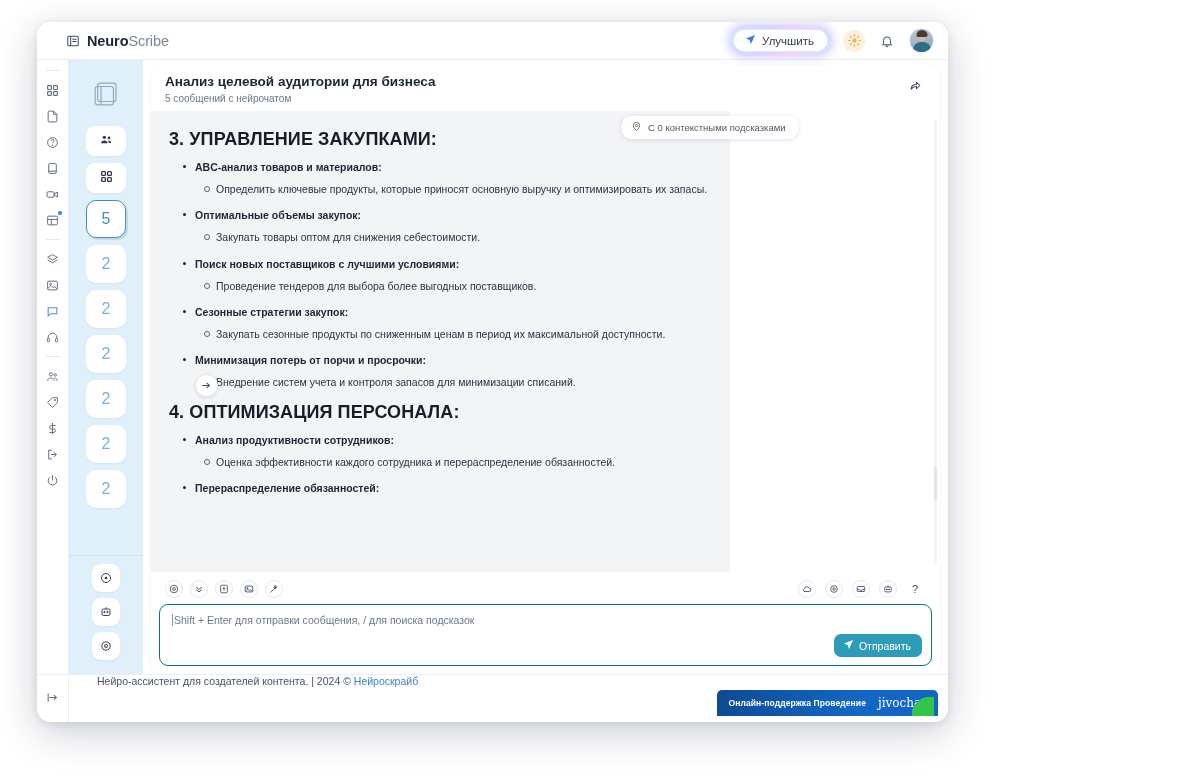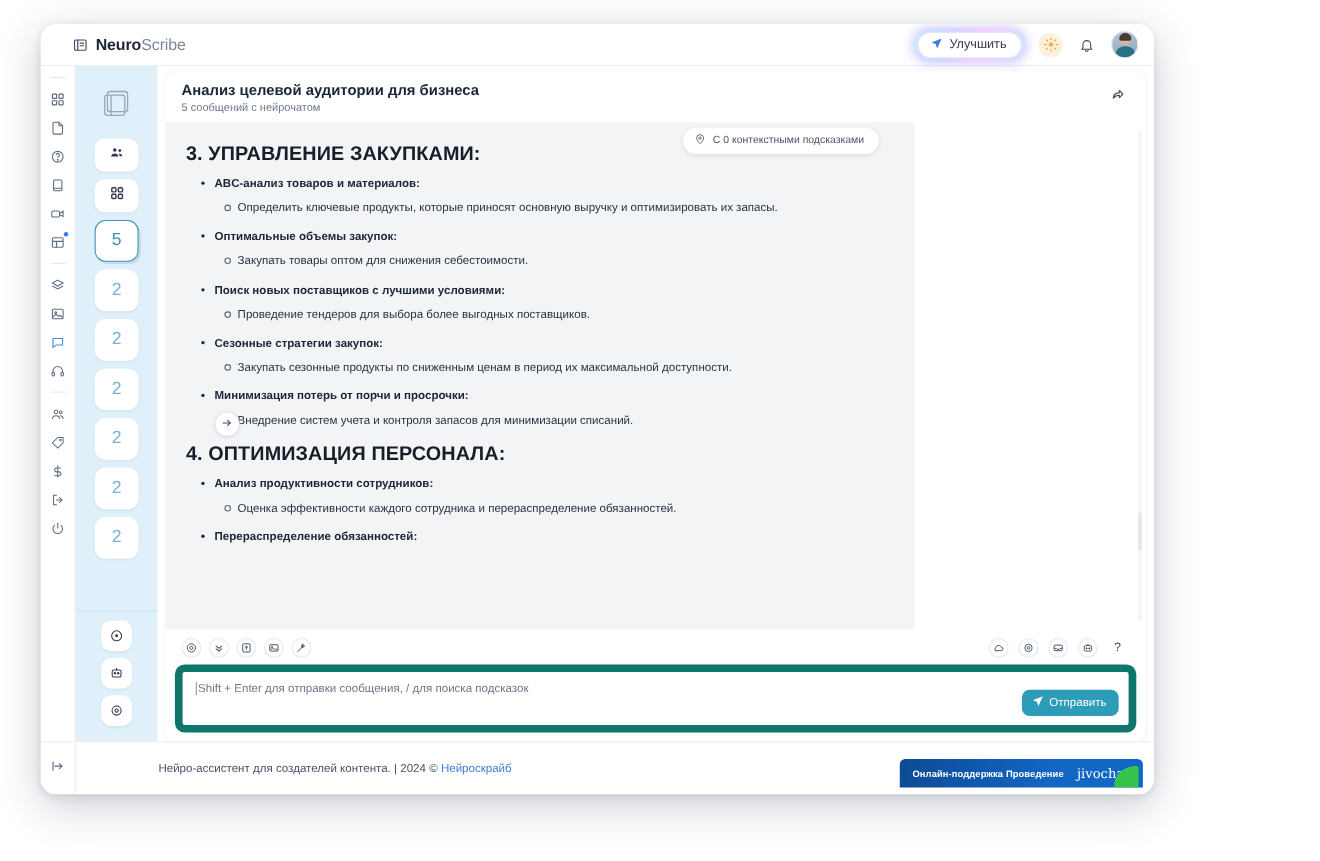--- a/index.html
+++ b/index.html
@@ -11,21 +11,21 @@
   }
   .page {
     position: relative;
     width: 1200px; height: 783px;
     background: #ffffff;
   }
   
   .window {
     position: absolute;
     left: 37px; top: 22px;
-    width: 1012px; height: 700px;
+    width: 911px; height: 700px;
     background: #ffffff;
     border-radius: 14px;
     box-shadow: 0 10px 40px rgba(20,30,60,.22), 0 2px 8px rgba(20,30,60,.10);
     overflow: hidden;
     display: flex; flex-direction: column;
   }
   
   .topbar {
     height: 38px;
     border-bottom: 1px solid #eceef2;
@@ -246,43 +246,43 @@
     border: 1px solid #e4e8ee; background: #fff;
     display: flex; align-items: center; justify-content: center;
     color: #3c4a60; cursor: pointer; flex: none;
   }
   .tools-right { margin-left: auto; display: flex; align-items: center; gap: 9px; }
   .tool-q {
     width: 18px; height: 18px; display: flex; align-items: center; justify-content: center;
     color: #3c4a60; font-size: 11px; cursor: pointer;
   }
   .input-wrap {
-    border: 7px solid #0f766e; border-radius: 9px;
+    border: 1px solid #0f766e; border-radius: 9px;
     background: #fff; height: 62px;
     position: relative; padding: 9px 12px;
   }
   .input-ph {
     font-size: 10.5px; color: #6c7889;
     border-left: 1px solid #8e98a8; padding-left: 1px;
   }
   .send-btn {
     position: absolute; right: 9px; bottom: 8px;
     background: #2d9cb8; color: #fff;
     border: none; border-radius: 7px;
     padding: 5px 11px 5px 9px;
     font-size: 10.5px; cursor: pointer;
     display: flex; align-items: center; gap: 5px;
     font-family: "Liberation Sans", sans-serif;
   }
   
   .footer {
     height: 48px; flex: none;
     border-top: 1px solid #eceef2;
-    display: flex; align-items: center;
-    padding-left: 107px;
+    display: flex; 
+    padding-left: 60px;
     background: #fff;
     position: relative;
   }
   .footer-text { font-size: 10.5px; color: #46526a; }
   .footer-text a { color: #3d7fd4; text-decoration: none; }
   .footer-rail {
     position: absolute; left: 0; top: 0; bottom: 0; width: 32px;
     border-right: 1px solid #eceef2;
     display: flex; align-items: center; justify-content: center;
     color: #5d6b80;

